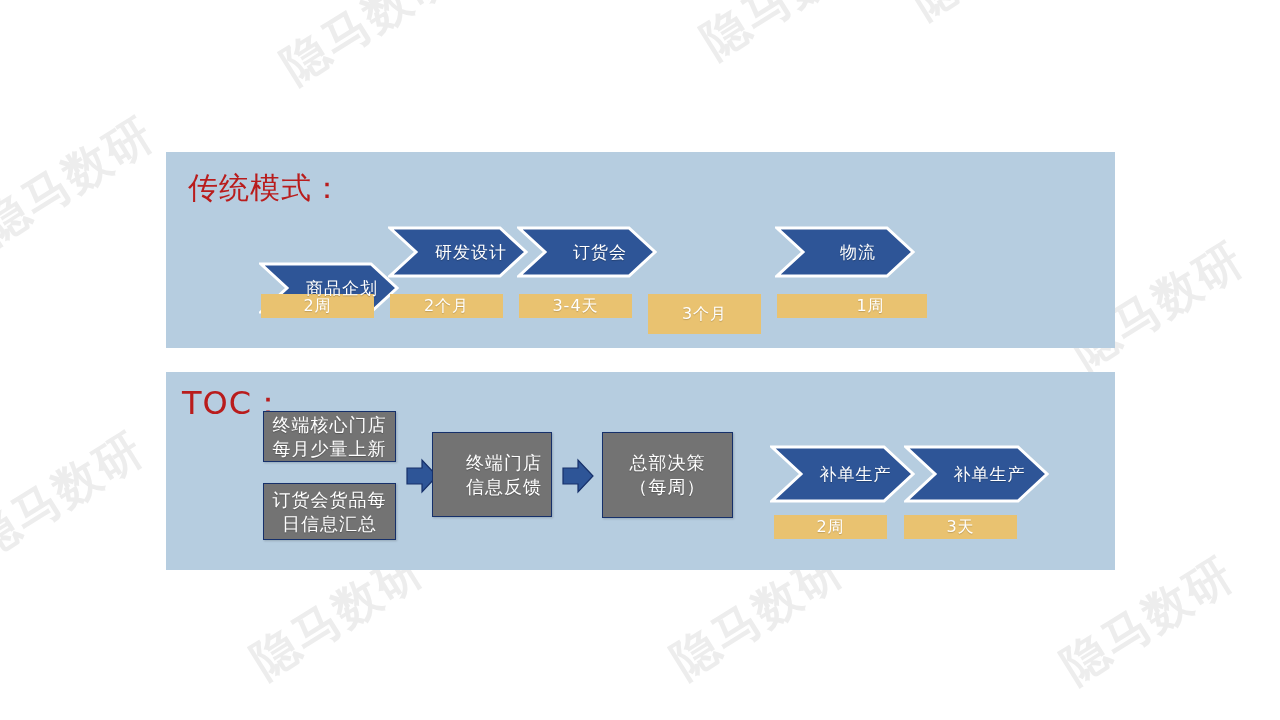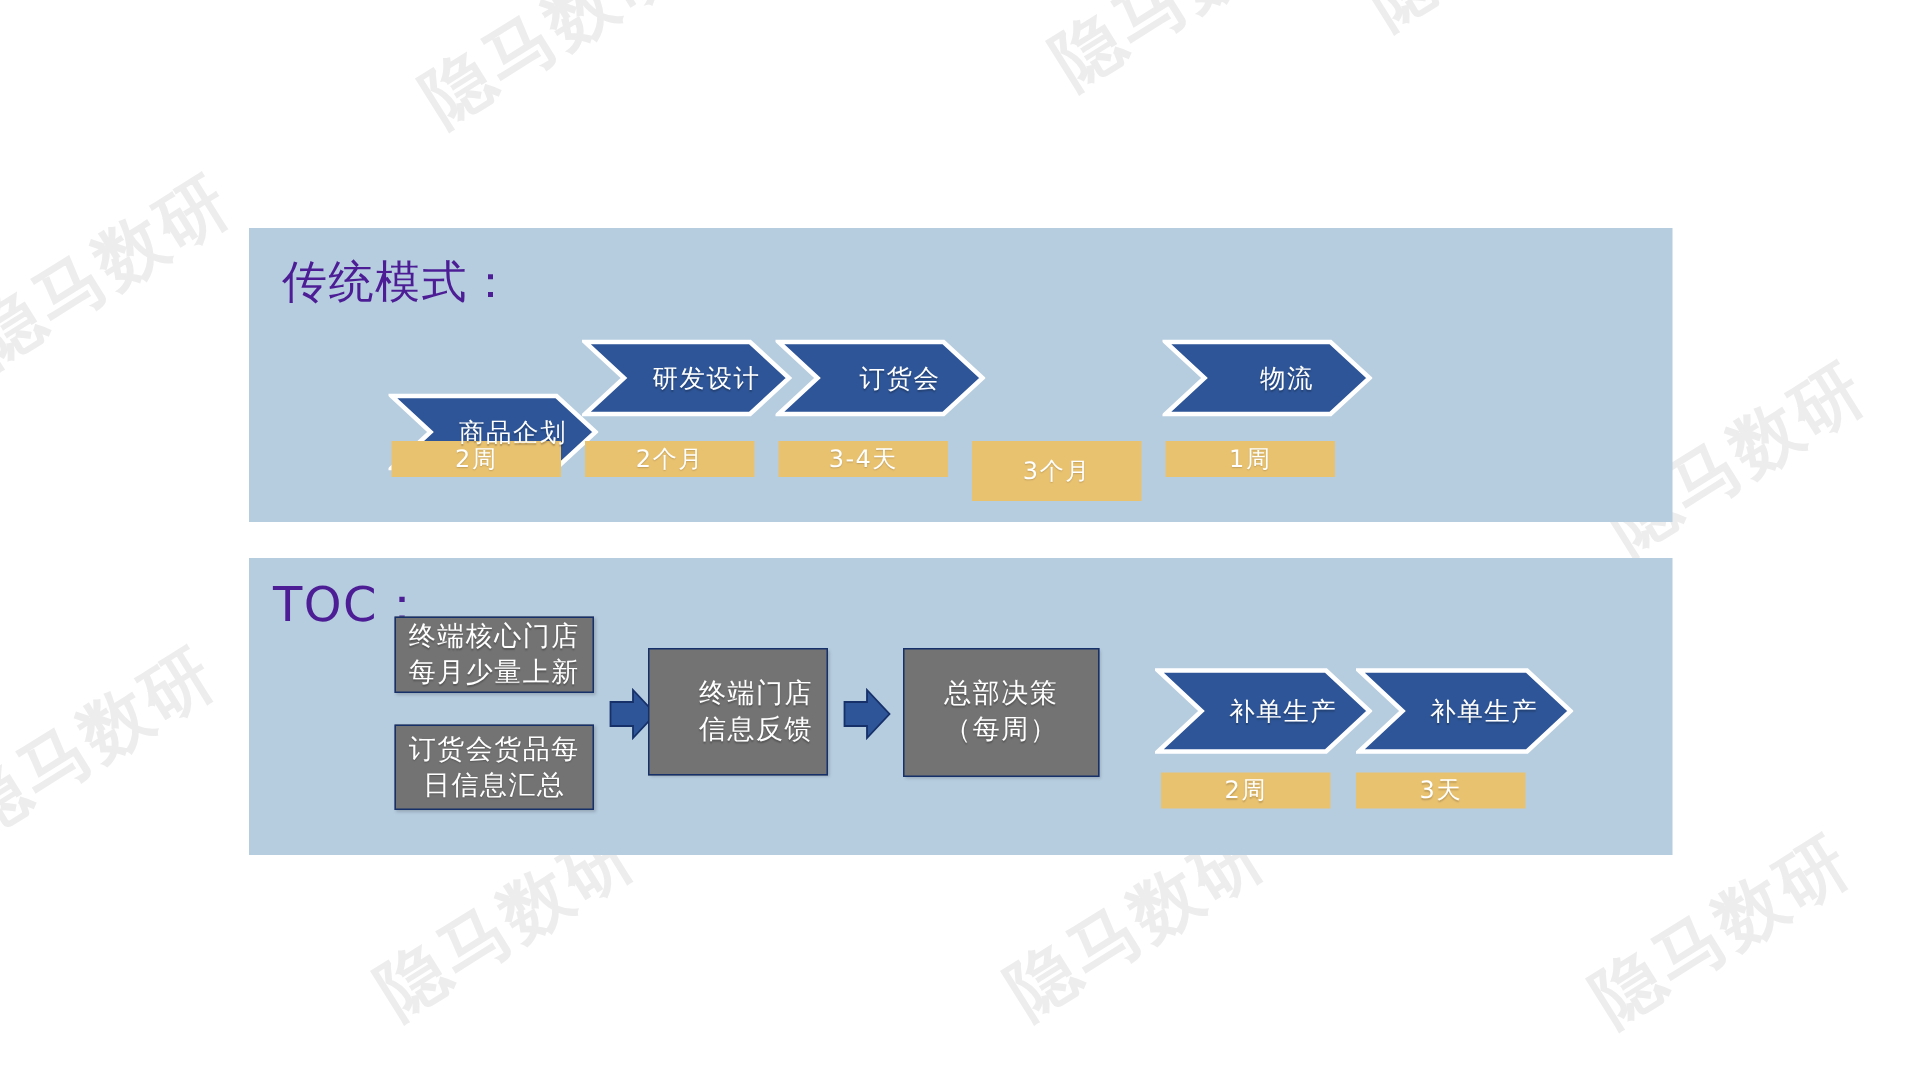--- a/index.html
+++ b/index.html
@@ -30,21 +30,21 @@
   .panel{
     position:absolute;
     background:#b6cde0;
     z-index:2;
   }
   #panel-traditional{left:166px;top:152px;width:949px;height:196px;}
   #panel-toc{left:166px;top:372px;width:949px;height:198px;}
 
   .panel-title{
     position:absolute;
-    color:#4c1d95;
+    color:#b91c1c;
     font-size:30px;
     font-weight:400;
     letter-spacing:1px;
     font-family:"DejaVu Sans","Liberation Sans",sans-serif;
     white-space:nowrap;
   }
   #title-traditional{left:22px;top:16px;}
   #title-toc{left:16px;top:10px;font-size:32px;}
 
   
@@ -148,21 +148,21 @@
         <polygon points="2,2 112,2 138,26 112,50 2,50 28,26" fill="#2e5597" stroke="#ffffff" stroke-width="3"></polygon>
       </svg>
       <span class="chev-label">物流</span>
     </div>
 
 
     <div class="pill" style="left:95px;top:142px;width:113px;height:24px;">2周</div>
     <div class="pill" style="left:224px;top:142px;width:113px;height:24px;">2个月</div>
     <div class="pill" style="left:353px;top:142px;width:113px;height:24px;">3-4天</div>
     <div class="pill" style="left:482px;top:142px;width:113px;height:40px;">3个月</div>
-    <div class="pill" style="left:611px;top:142px;width:113px;height:24px;">1周</div>
+    <div class="pill" style="left:611px;top:142px;width:113px;height:24px;padding-left:37px;">1周</div>
   </div>
 
   <div class="panel" id="panel-toc">
     <div class="panel-title" id="title-toc">TOC：</div>
 
     <div class="boxnode" style="left:97px;top:39px;width:133px;height:51px;">
       <div>
         <span>终端核心门店</span>
         <span>每月少量上新</span>
       </div>

